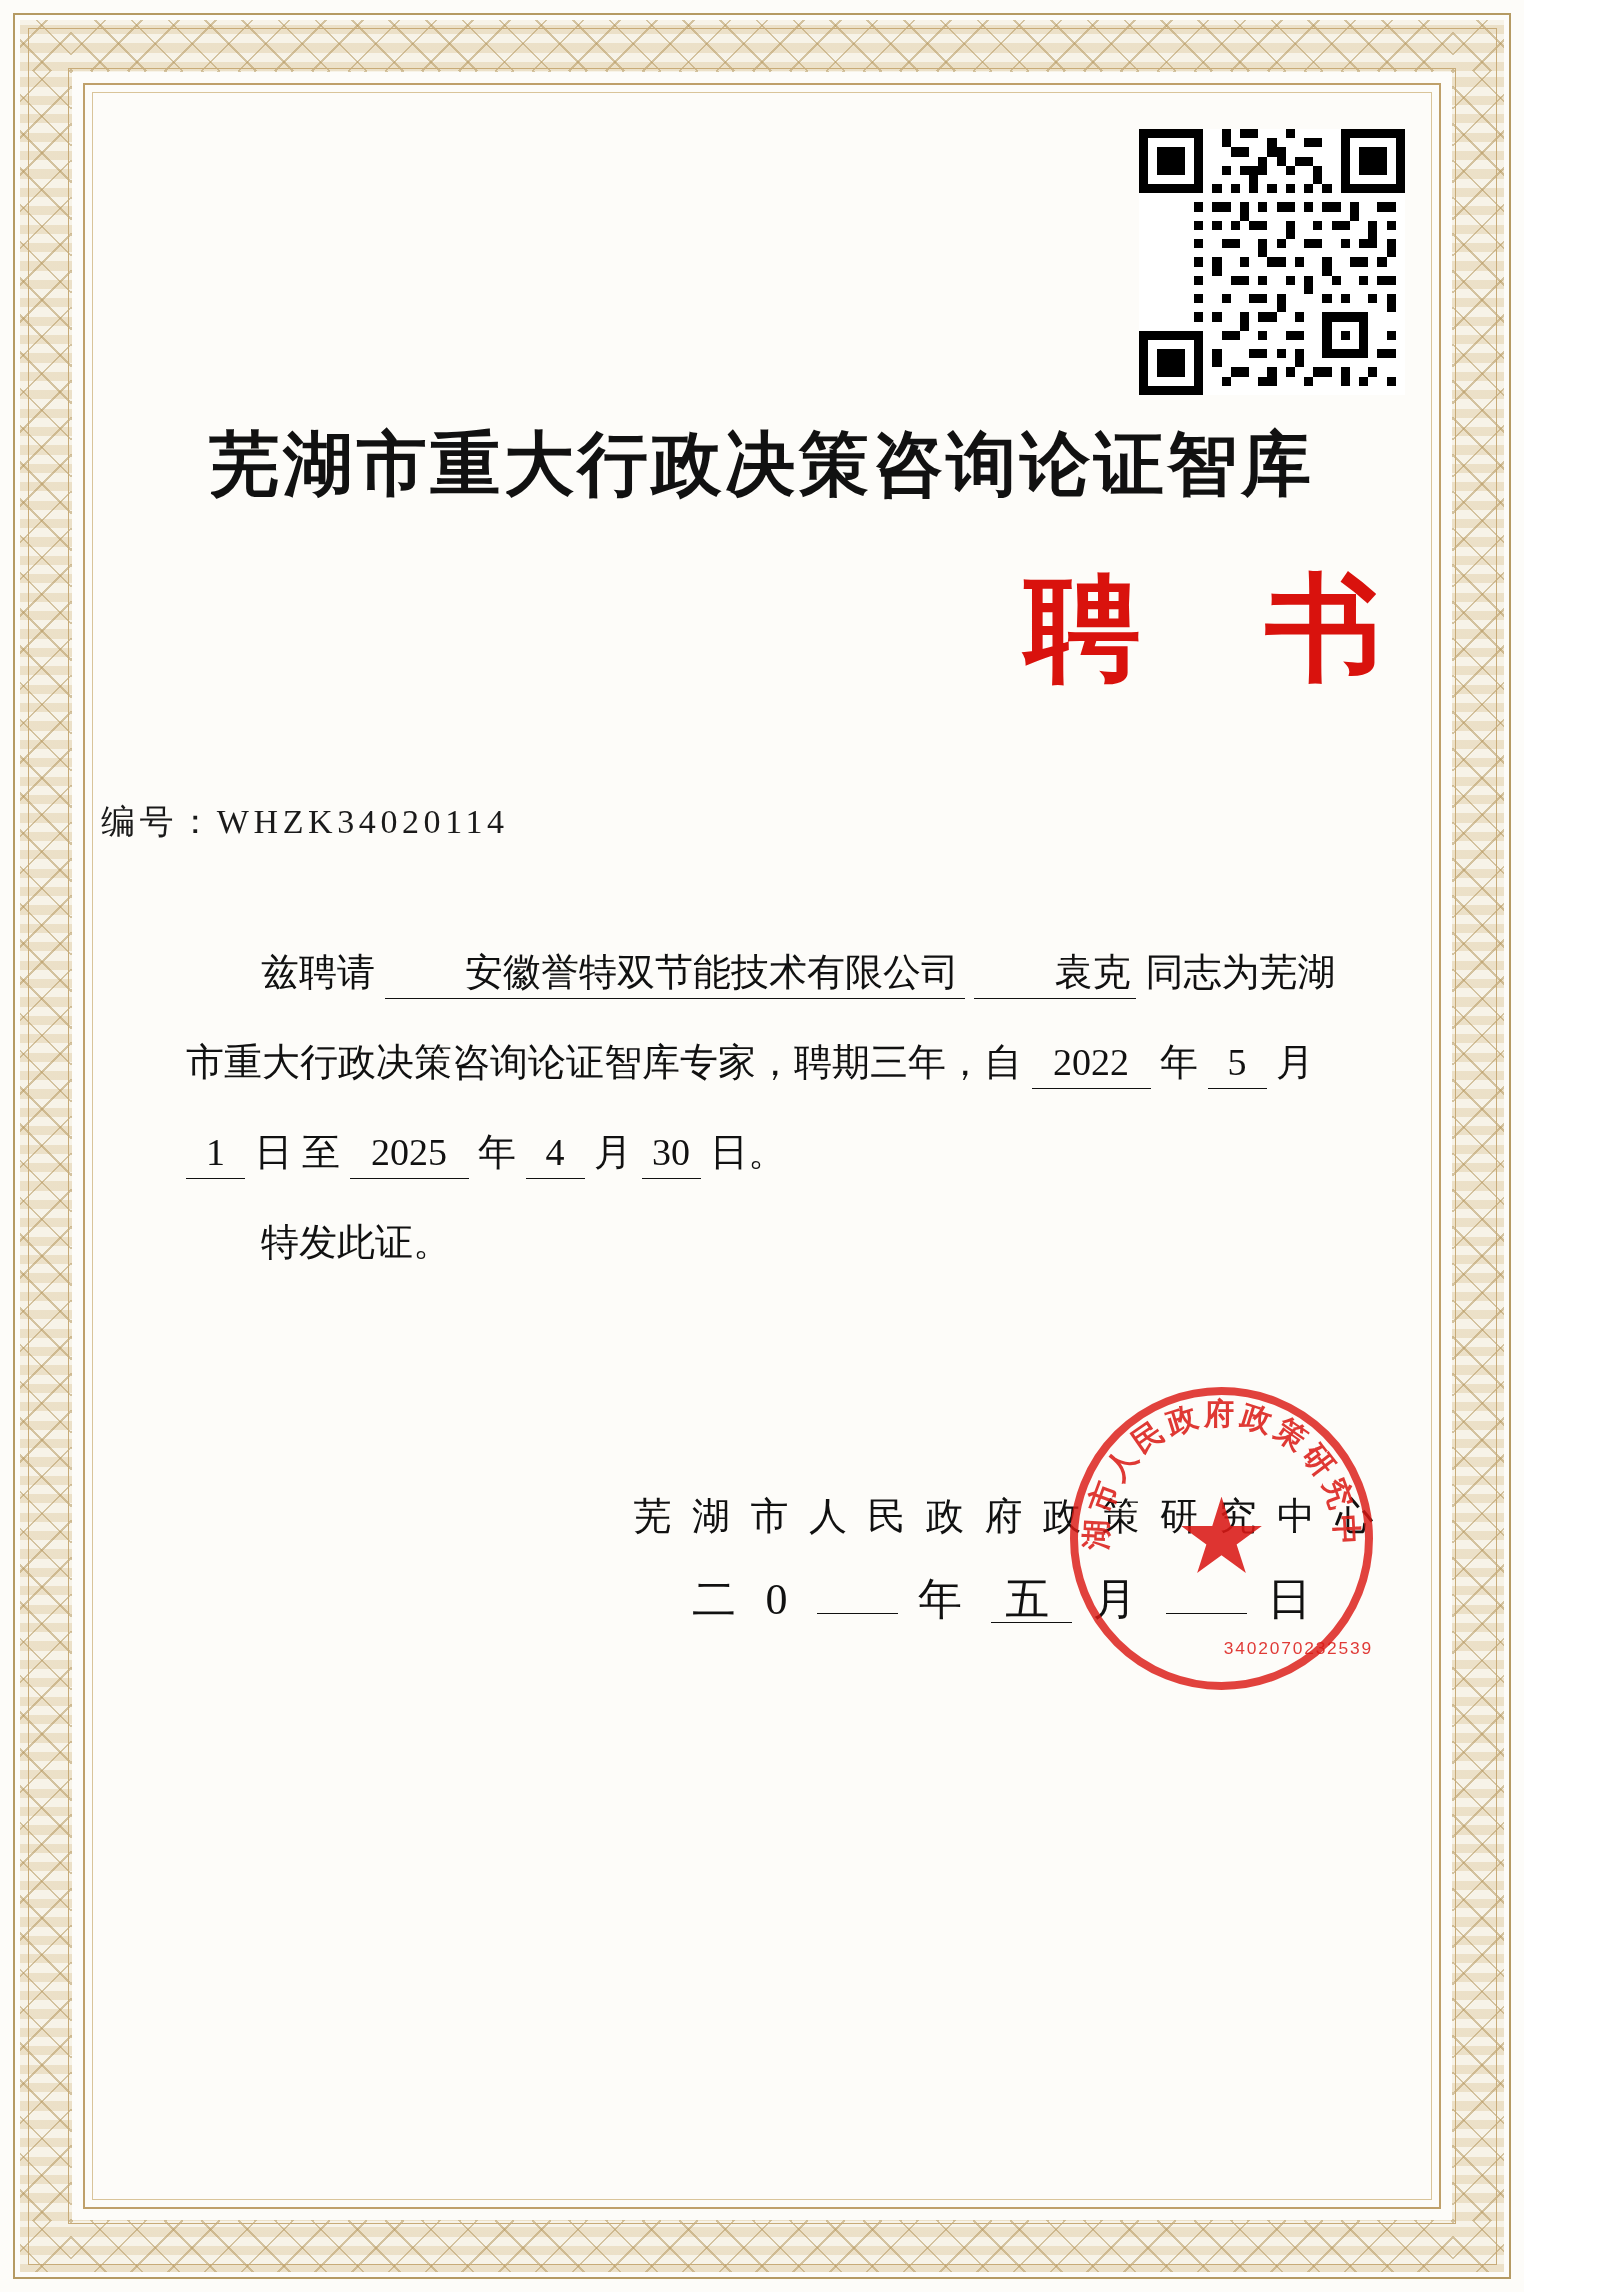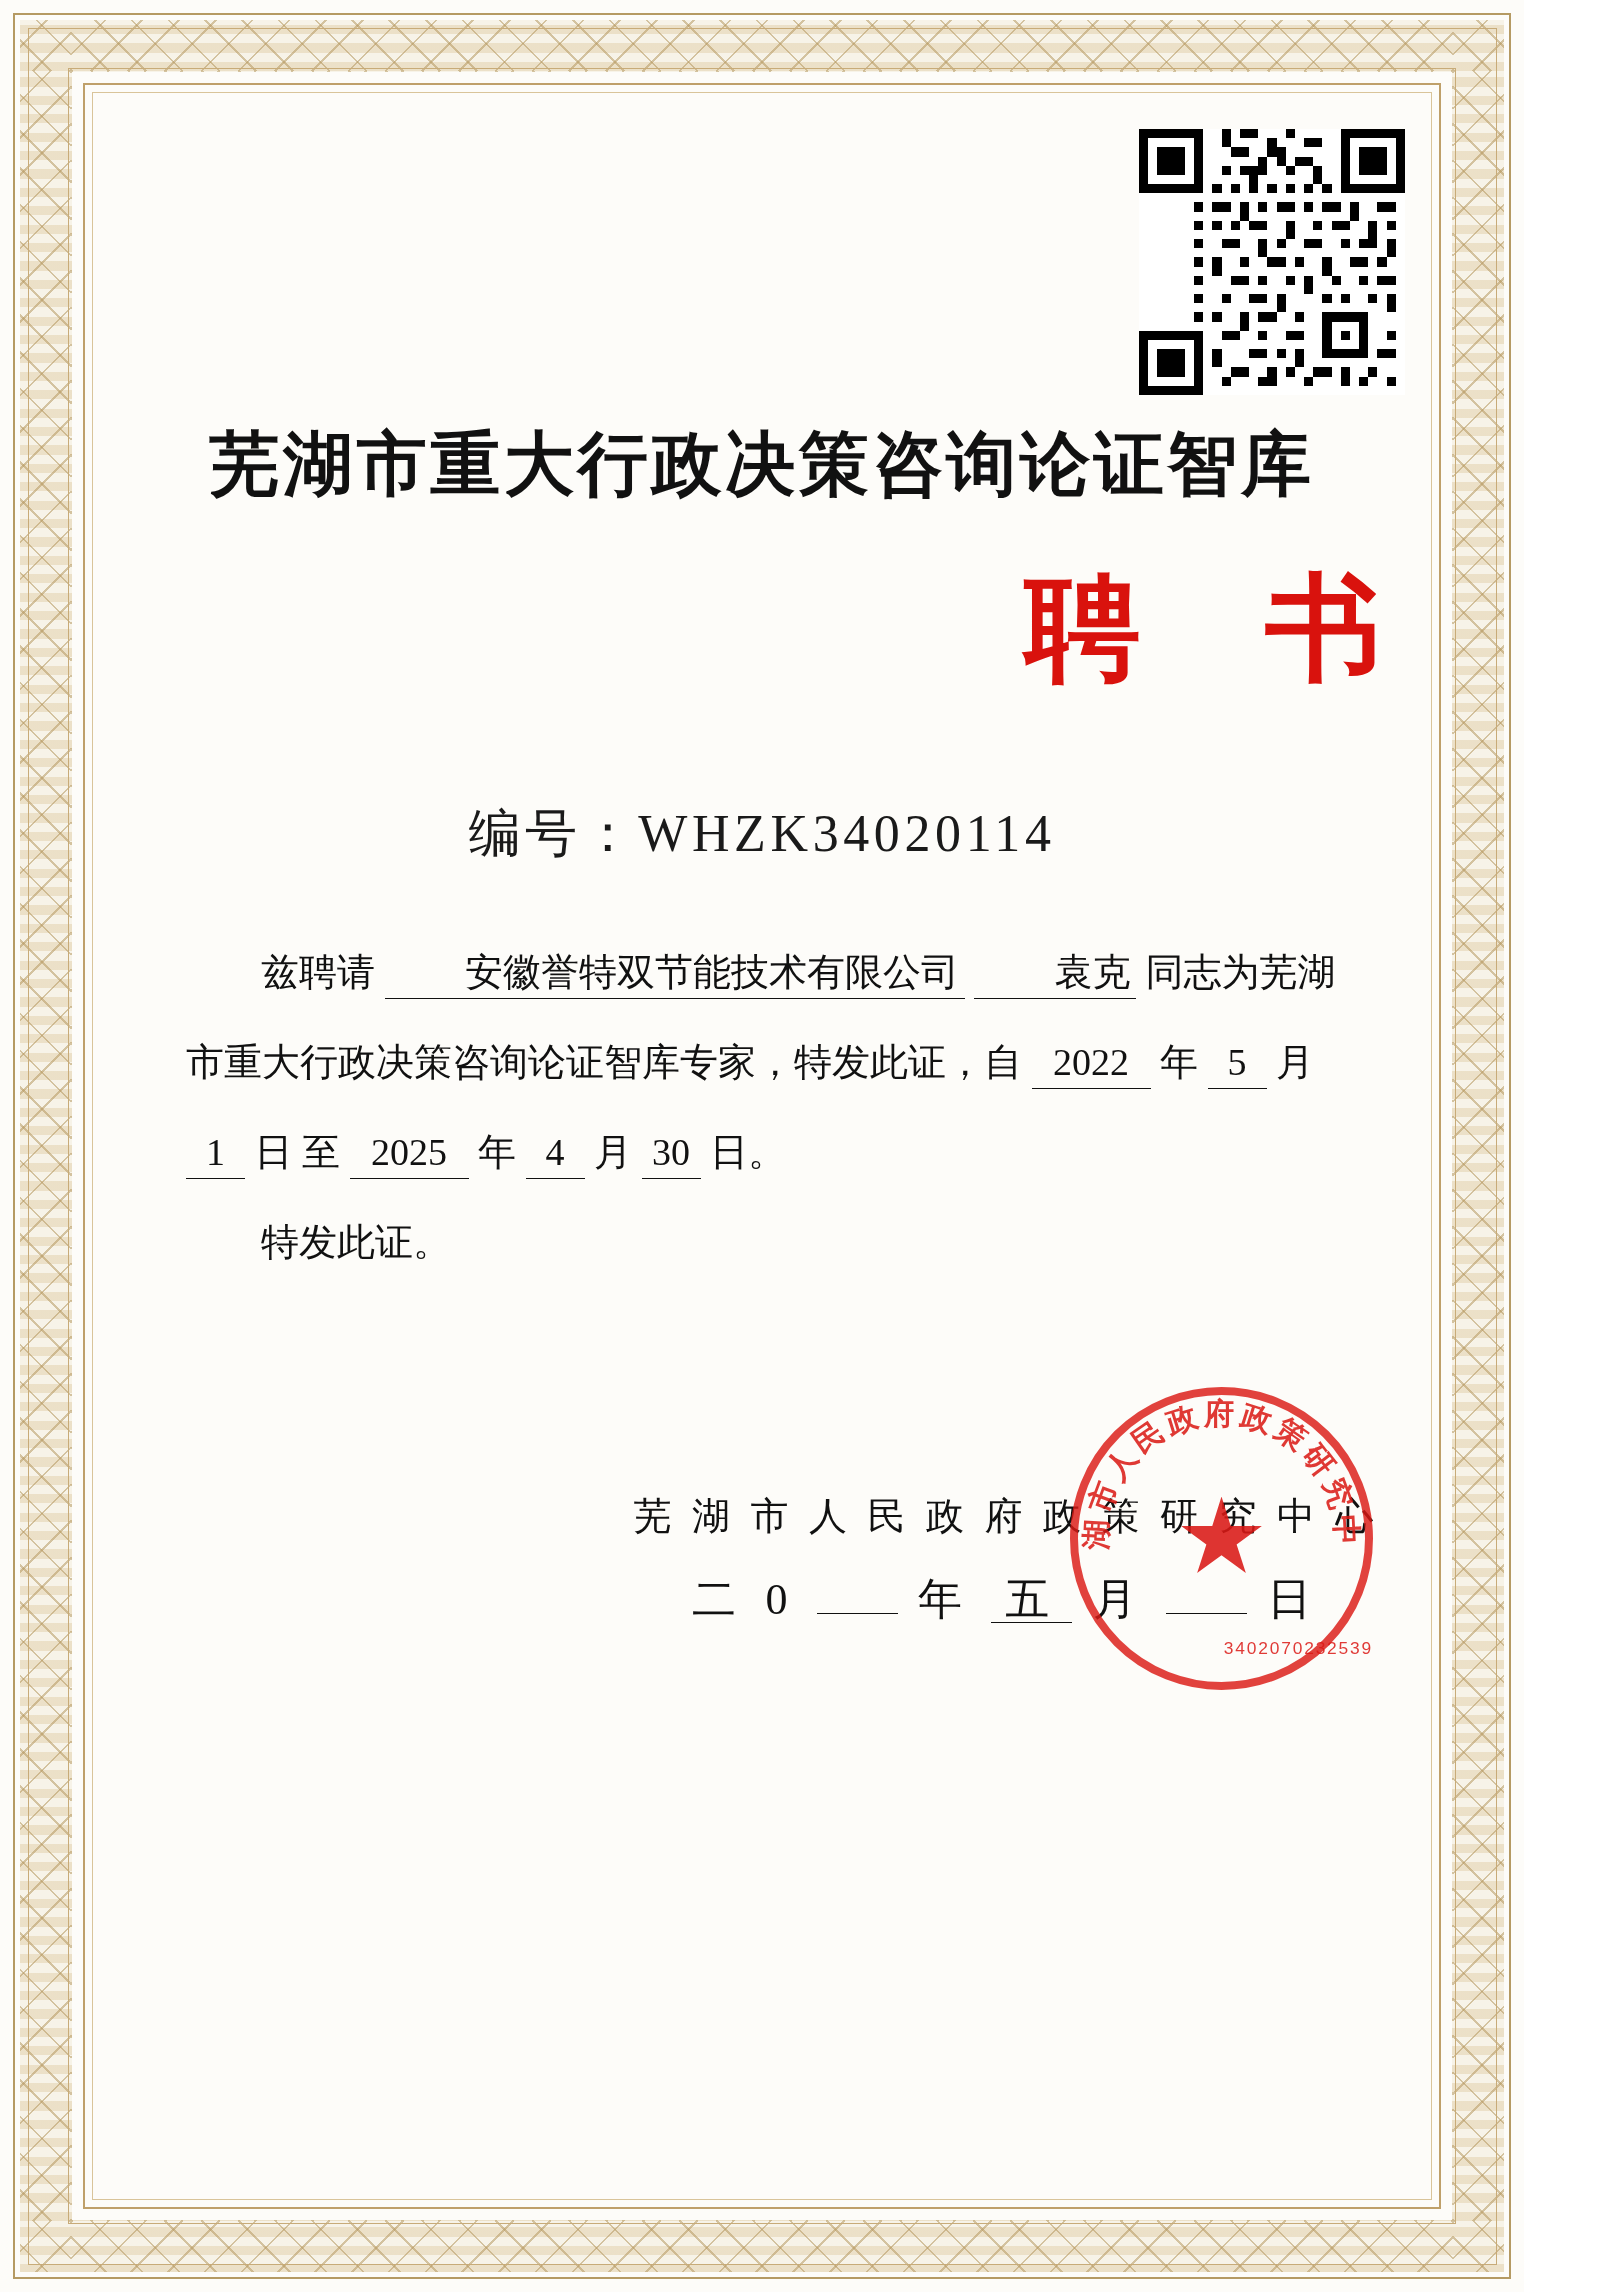--- a/index.html
+++ b/index.html
@@ -141,22 +141,21 @@
     letter-spacing: 42px;
     text-indent: 42px;
     color: #d9120d;
   }
 
   .serial {
     position: absolute;
     top: 698px;
     left: 0;
     right: 0;
-    text-align: center;
-    font-size: 52px;
+    font-size: 34px;
     letter-spacing: 4.6px;
     color: #1a1a1a;
     font-family: "Liberation Serif", serif;
   }
 
   .body-text {
     position: absolute;
     top: 826px;
     left: 57px;
     right: 37px;
@@ -405,21 +404,21 @@
     </div>
 
     <div class="body-text">
       <div class="para">
         <span>兹聘请</span>
         <span class="fill wide">安徽誉特双节能技术有限公司</span>
         <span class="fill name">袁克</span>
         <span>同志为芜湖</span>
       </div>
       <div>
-        <span>市重大行政决策咨询论证智库专家，特发此证，自</span>
+        <span>市重大行政决策咨询论证智库专家，聘期三年，自</span>
         <span class="fill year">2022</span>
         <span>年</span>
         <span class="fill month">5</span>
         <span>月</span>
       </div>
       <div>
         <span class="fill day">1</span>
         <span>日</span>
         <span>至</span>
         <span class="fill year">2025</span>

